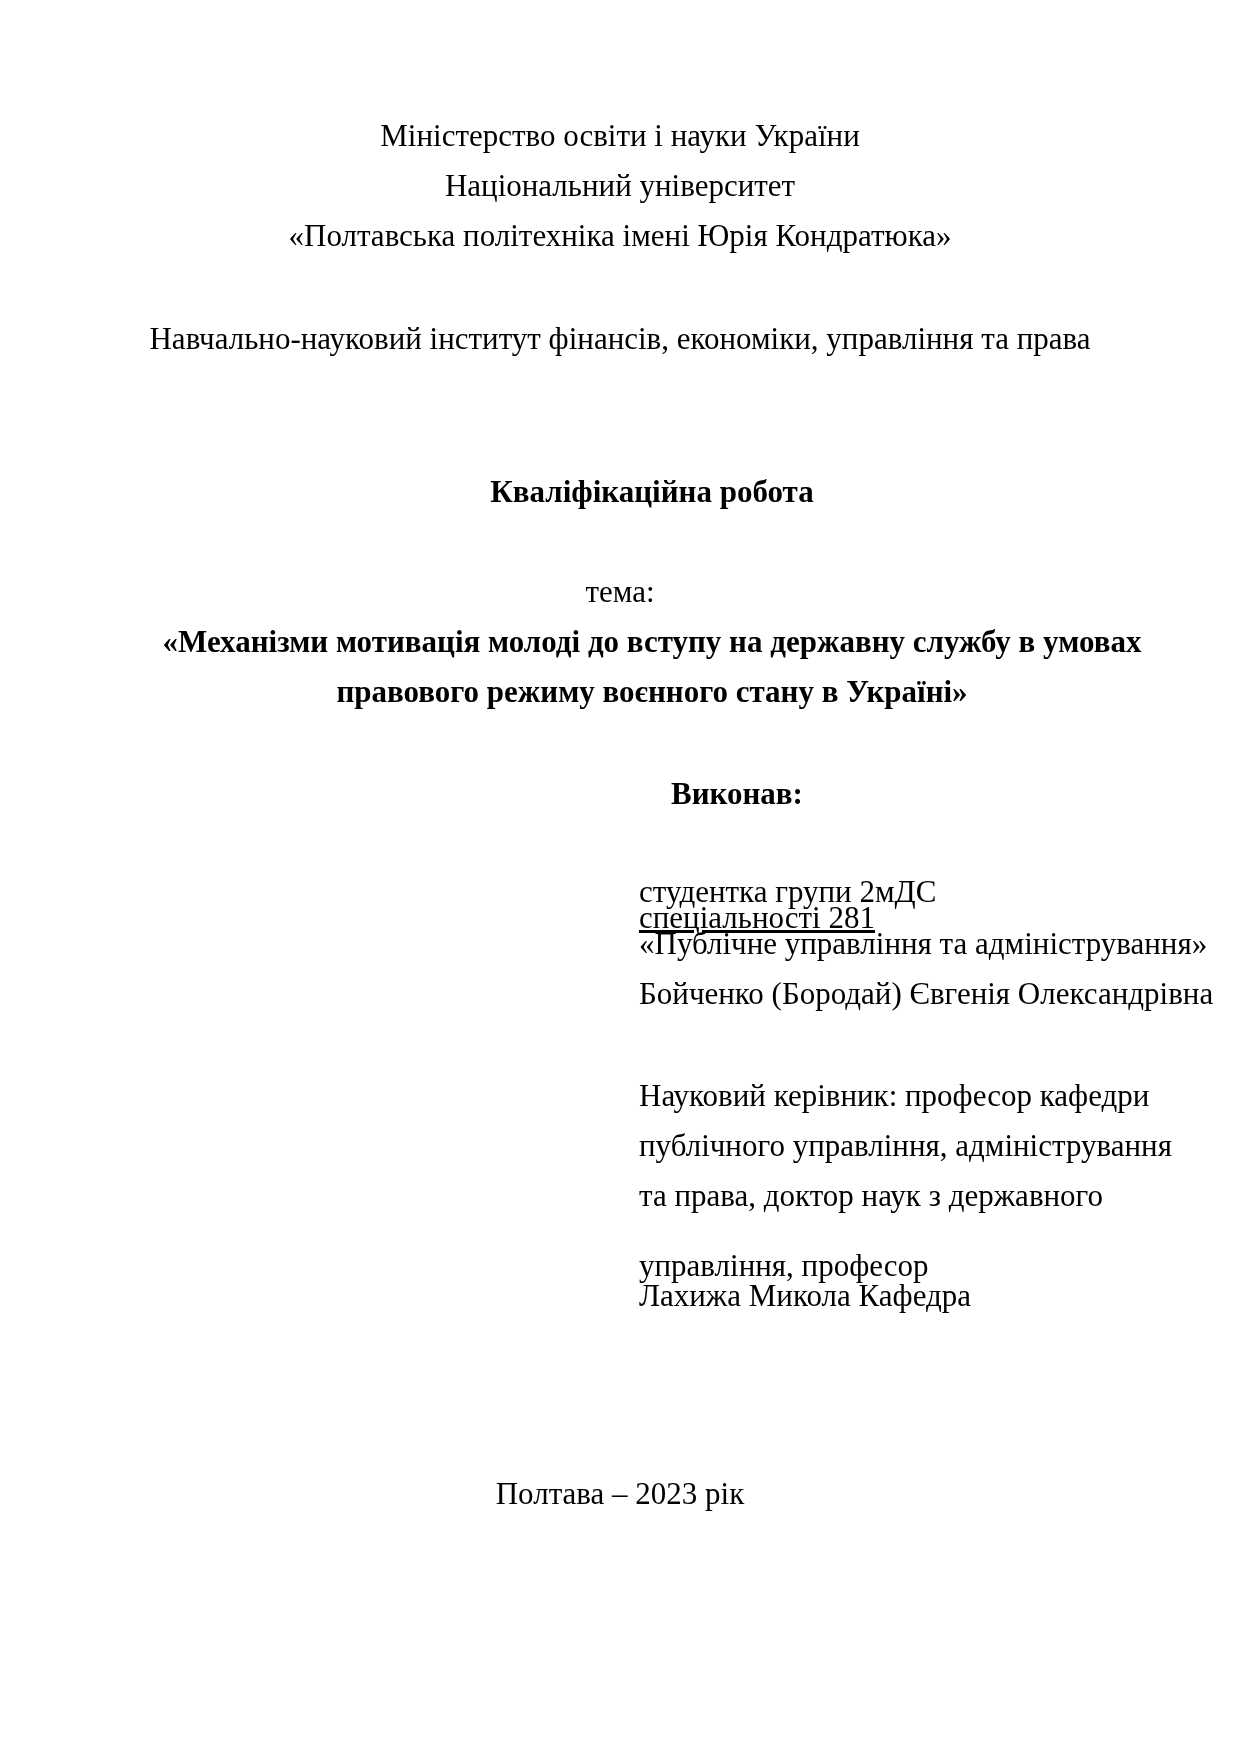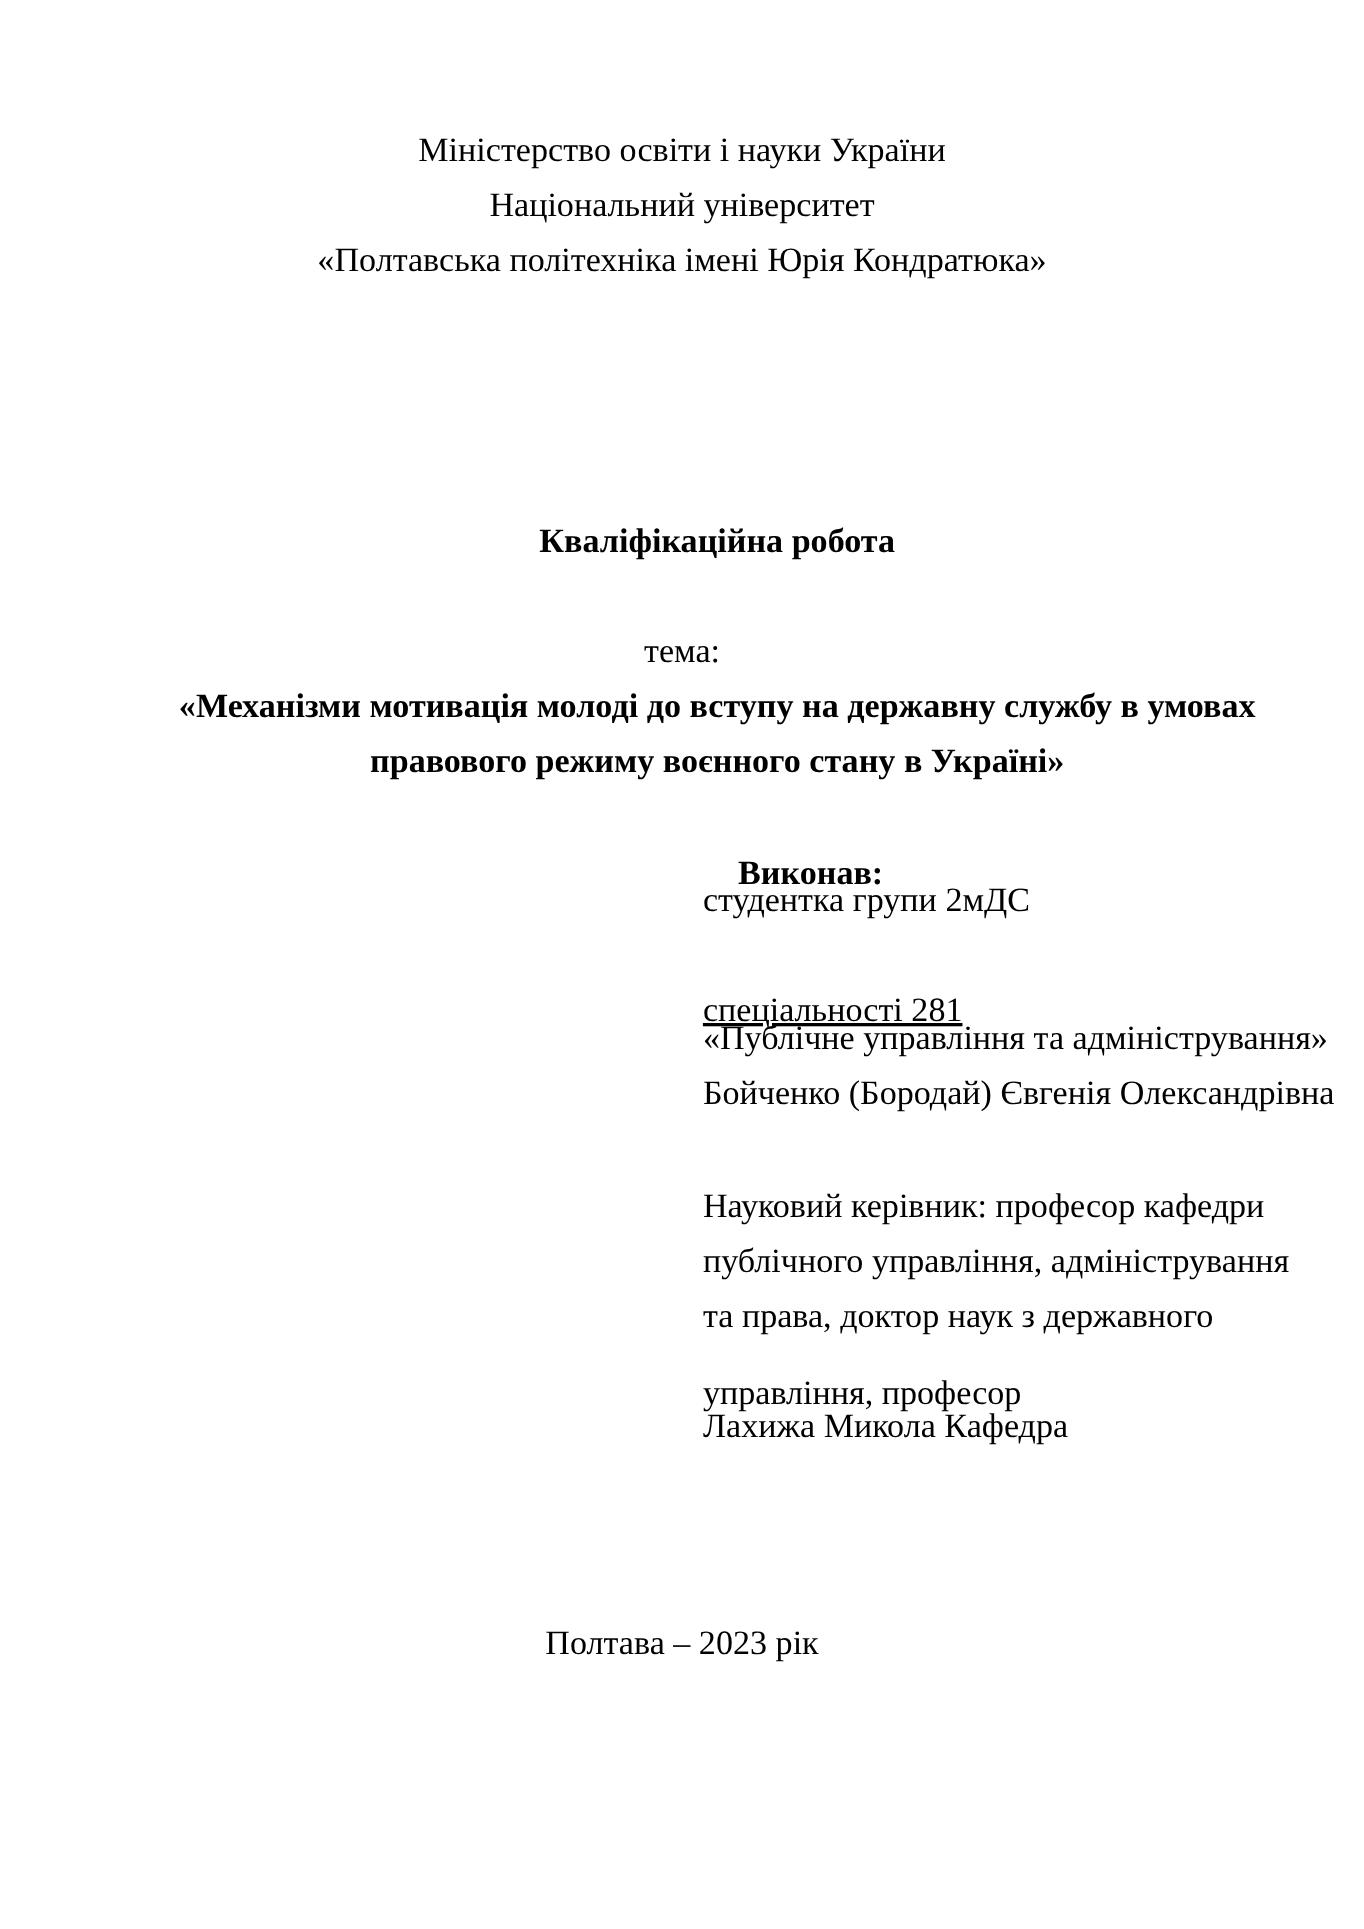--- a/index.html
+++ b/index.html
@@ -13,29 +13,30 @@
   </style>
 </head>
 <body>
 
 <div class="page">
 
   <div class="line center" style="top:120px;">Міністерство освіти і науки України</div>
   <div class="line center" style="top:170px;">Національний університет</div>
   <div class="line center" style="top:220px;">«Полтавська політехніка імені Юрія Кондратюка»</div>
 
+  <div class="line center" style="top:323px;">Навчально-науковий інститут фінансів, економіки, управління та права</div>
 
   <div class="line center bold" style="top:476px;">Кваліфікаційна робота</div>
 
   <div class="line center" style="top:576px;">тема:</div>
   <div class="line center bold" style="top:626px;">«Механізми мотивація молоді до вступу на державну службу в умовах</div>
   <div class="line center bold" style="top:676px;">правового режиму воєнного стану в Україні»</div>
 
   <div class="line right-block bold" style="top:778px;">Виконав:</div>
-  <div class="line right-block" style="top:802px;">студентка групи 2мДС</div>
+  <div class="line right-block" style="top:876px;">студентка групи 2мДС</div>
   <div class="line right-block" style="top:902px;text-decoration:underline;">спеціальності 281</div>
   <div class="line right-block" style="top:928px;">«Публічне управління та  адміністрування»</div>
   <div class="line right-block" style="top:978px;">Бойченко (Бородай) Євгенія Олександрівна</div>
 
   <div class="line right-block" style="top:1080px;">Науковий керівник: професор кафедри</div>
   <div class="line right-block" style="top:1130px;">публічного управління, адміністрування</div>
   <div class="line right-block" style="top:1180px;">та права, доктор наук з державного</div>
   <div class="line right-block" style="top:1230px;margin-top:20px;">управління, професор</div>
   <div class="line right-block" style="top:1280px;">Лахижа Микола Кафедра</div>
 

